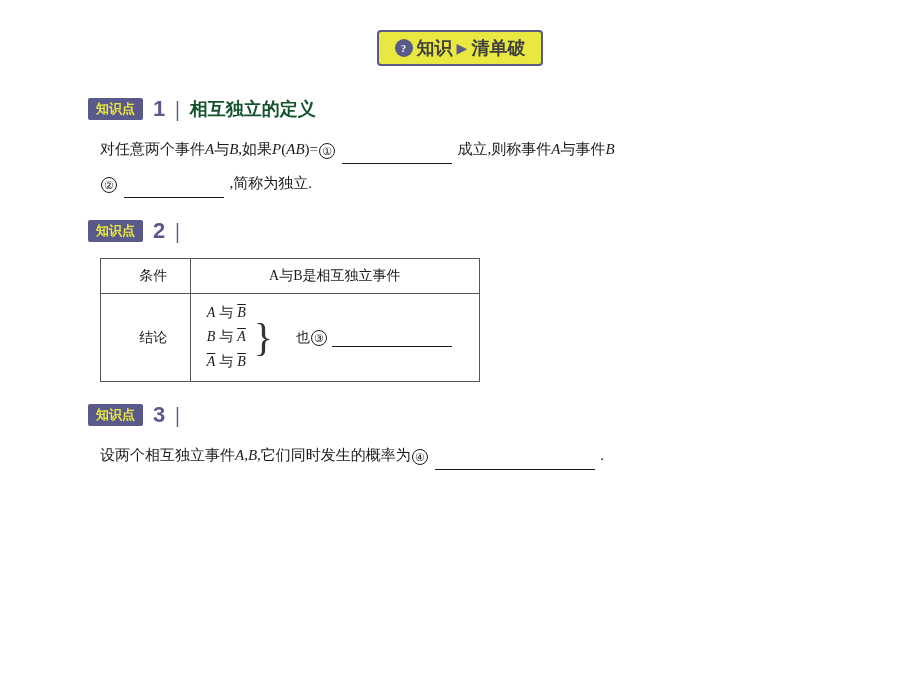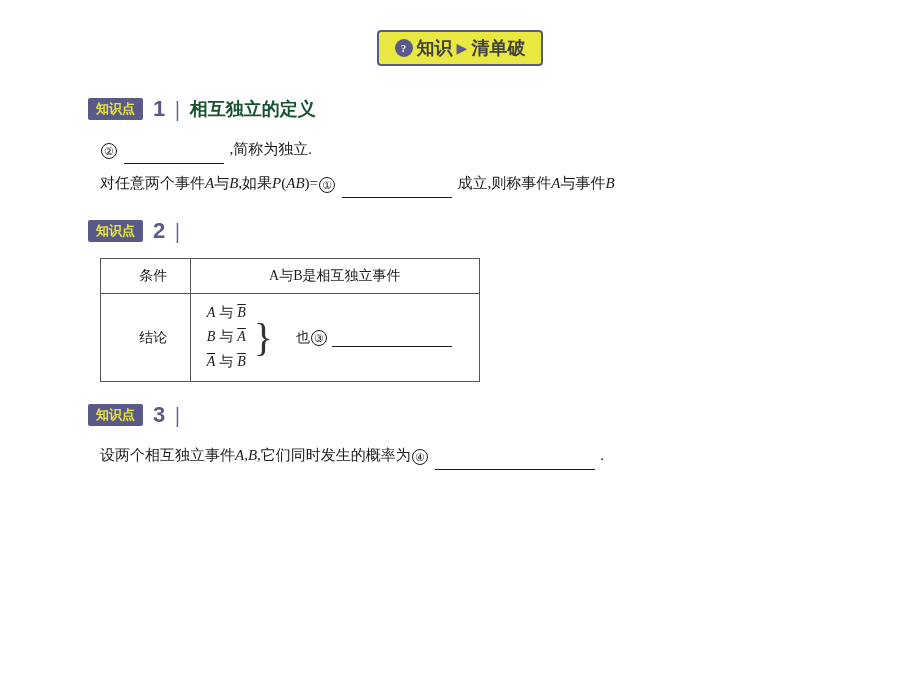--- a/index.html
+++ b/index.html
@@ -256,28 +256,28 @@
   </div>
 
   <div class="section1">
     <div class="section-header">
       <span class="zhishidian-badge">知识点</span>
       <span class="section-number">1</span>
       <span class="section-divider">|</span>
       <span class="section-title-text">相互独立的定义</span>
     </div>
     <div class="content-text">
+      <span>对任意两个事件<span class="italic">A</span>与<span class="italic">B</span>,如果<span class="italic">P</span>(<span class="italic">AB</span>)=<span class="circle-num">①</span></span>
+      <span class="underline-blank" style="min-width:110px;">&nbsp;</span>
+      <span>成立,则称事件<span class="italic">A</span>与事件<span class="italic">B</span></span>
+    </div>
+    <div class="content-text">
       <span class="circle-num">②</span>
       <span class="underline-blank" style="min-width:100px;">&nbsp;</span>
       <span>,简称为独立.</span>
-    </div>
-    <div class="content-text">
-      <span>对任意两个事件<span class="italic">A</span>与<span class="italic">B</span>,如果<span class="italic">P</span>(<span class="italic">AB</span>)=<span class="circle-num">①</span></span>
-      <span class="underline-blank" style="min-width:110px;">&nbsp;</span>
-      <span>成立,则称事件<span class="italic">A</span>与事件<span class="italic">B</span></span>
     </div>
   </div>
 
   <div class="section2">
     <div class="section-header">
       <span class="zhishidian-badge">知识点</span>
       <span class="section-number">2</span>
       <span class="section-divider">|</span>
     </div>
     <div class="table-container">

